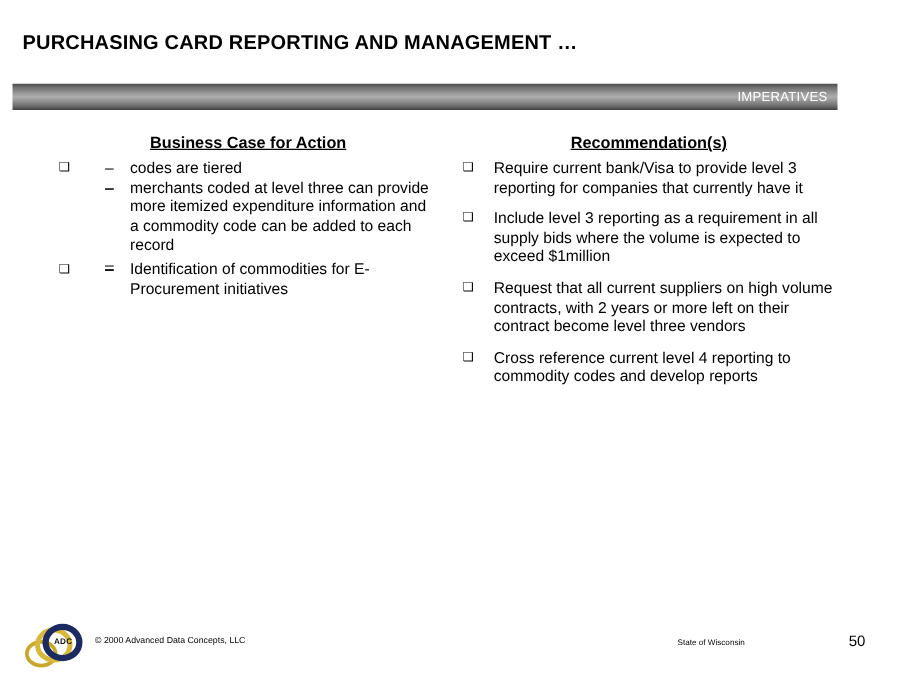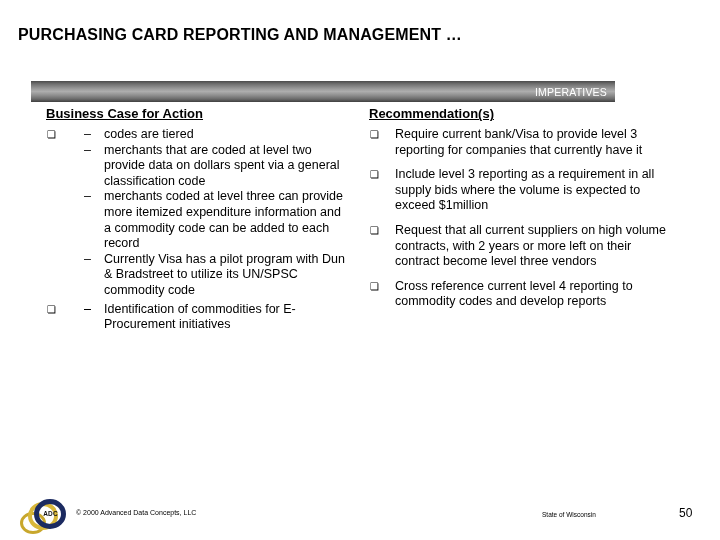--- a/index.html
+++ b/index.html
@@ -25,32 +25,31 @@
     font-weight: bold;
     letter-spacing: 0.15px;
     color: #000000;
     white-space: nowrap;
   }
 
   
   .banner {
     position: absolute;
     left: 10px;
-    top: 81px;
-    width: 584px;
+    top: 67px;
+    width: 660px;
     height: 21px;
     background: linear-gradient(to bottom,
         #4a4a4a 0%,
         #6f6f6f 14%,
         #9c9c9c 38%,
         #adadad 50%,
         #8e8e8e 68%,
         #6a6a6a 86%,
         #3f3f3f 100%);
-    margin-left: 21px;
   }
   .banner-label {
     position: absolute;
     right: 8px;
     top: 50%;
     transform: translateY(-50%);
     color: #ffffff;
     font-size: 10.5px;
     font-weight: normal;
     letter-spacing: 0.2px;
@@ -65,20 +64,21 @@
   .col-left  { left: 46px;  width: 305px; }
   .col-right { left: 369px; width: 300px; }
 
   .col-heading {
     font-size: 13px;
     font-weight: bold;
     text-decoration: underline;
     margin: 0 0 5px 0;
     line-height: 16px;
     white-space: nowrap;
+    text-align: center;
   }
 
   
   .b1 {
     position: relative;
     padding-left: 26px;
     font-size: 12.5px;
     line-height: 15.6px;
     margin-top: 3px;
   }
@@ -186,29 +186,27 @@
 
     <div class="b1">
       <span class="mark">❏</span>
     </div>
     <div class="b2">
       <span class="mark">–</span>
       <span>codes are tiered</span>
     </div>
     <div class="b2">
       <span class="mark">–</span>
-      <span>merchants that are coded at level two provide data on dollars spent via a general classification code</span>
     </div>
     <div class="b2">
       <span class="mark">–</span>
       <span>merchants coded at level three can provide more itemized expenditure information and a commodity code can be added to each record</span>
     </div>
     <div class="b2">
       <span class="mark">–</span>
-      <span>Currently Visa has a pilot program with Dun &amp; Bradstreet to utilize its UN/SPSC commodity code</span>
     </div>
 
     <div class="b1">
       <span class="mark">❏</span>
     </div>
     <div class="b2">
       <span class="mark">–</span>
     </div>
     <div class="b2">
       <span class="mark">–</span>

